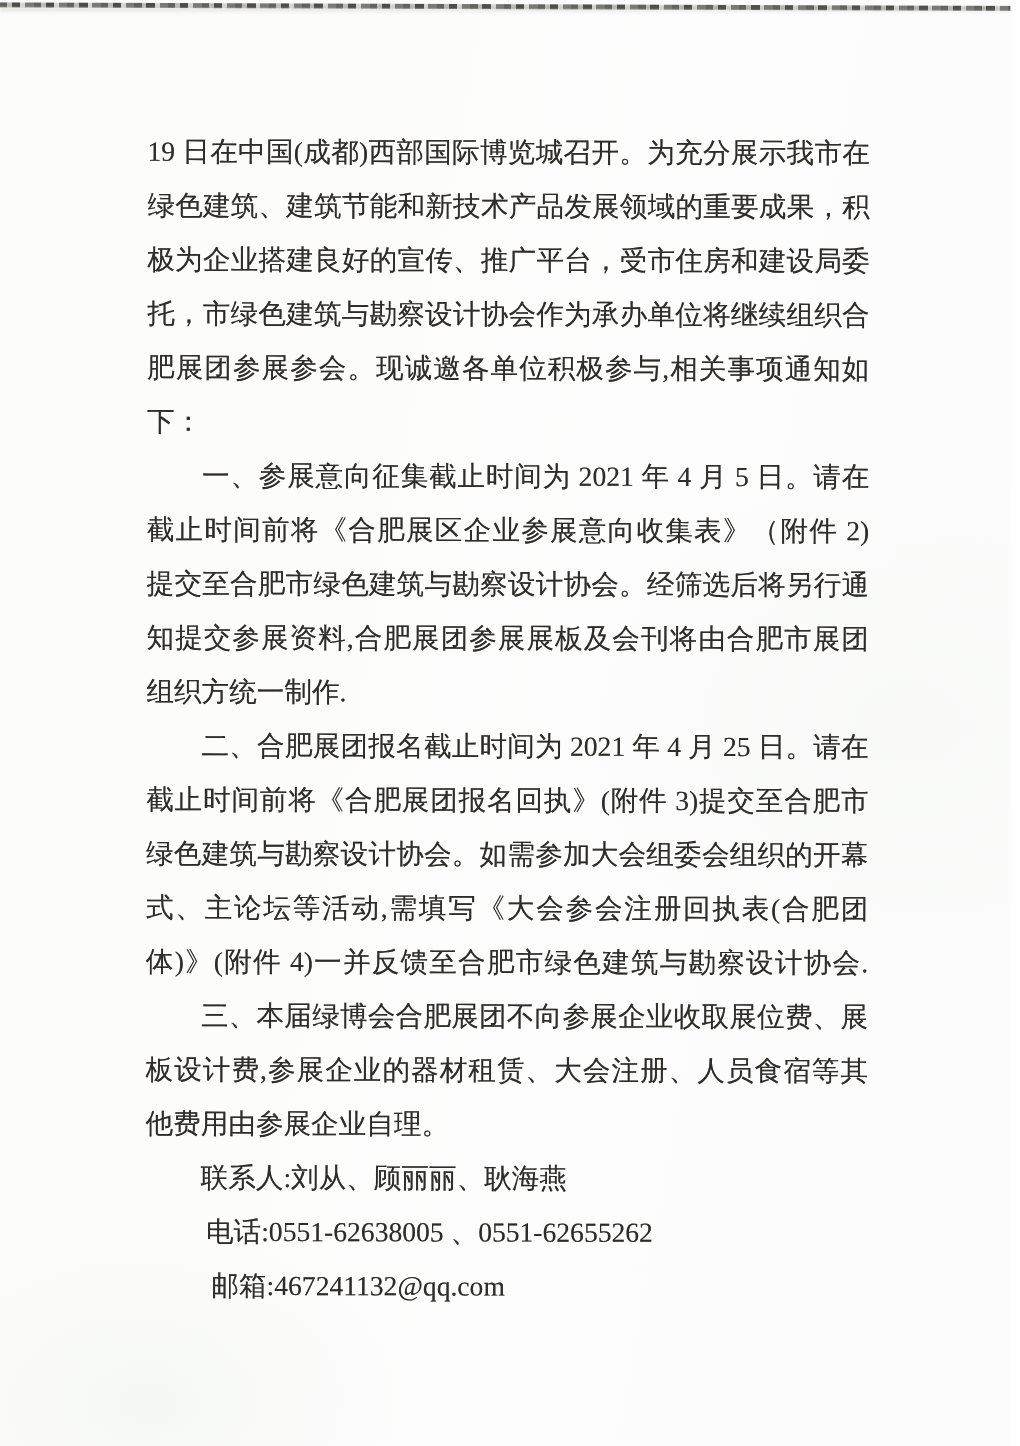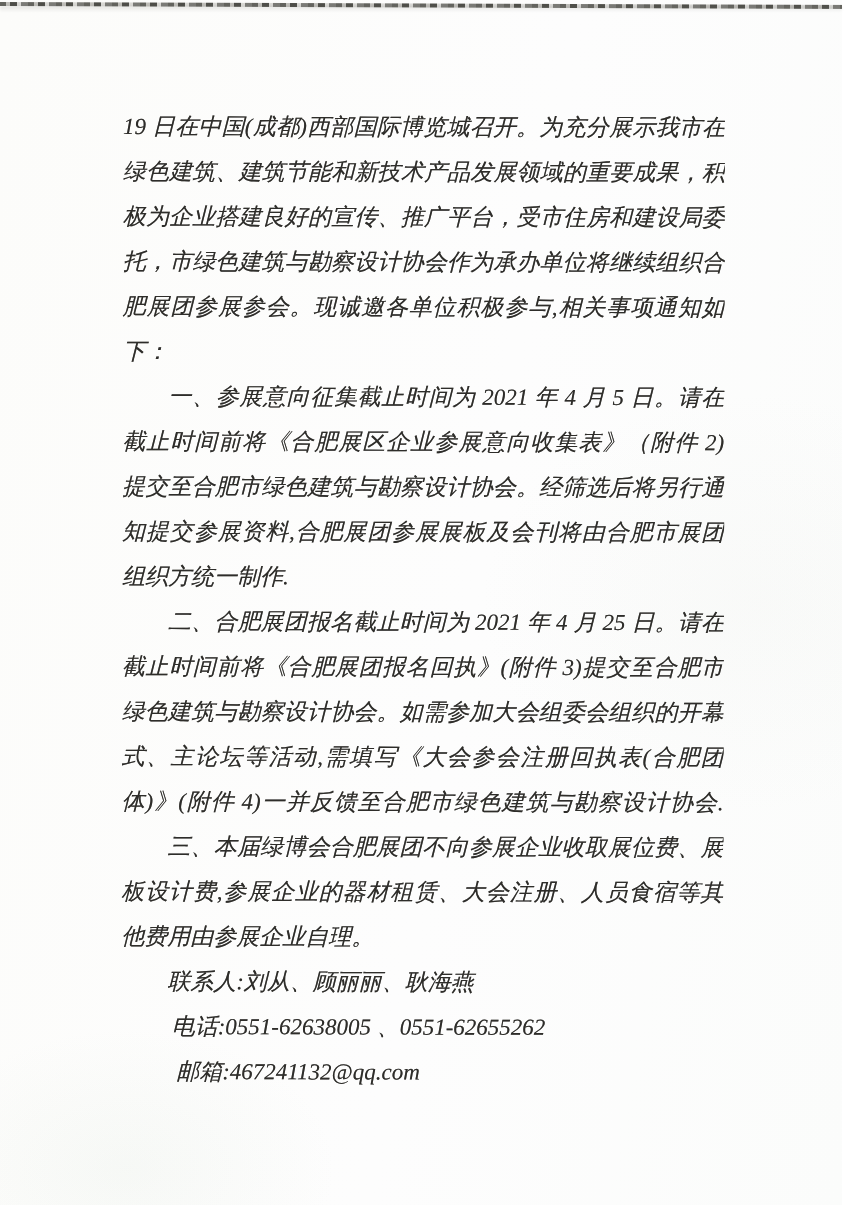--- a/index.html
+++ b/index.html
@@ -11,21 +11,20 @@
     background: #ffffff;
   }
   .page {
     position: relative;
     width: 842px;
     height: 1205px;
     background:
       radial-gradient(ellipse 300px 200px at 15% 97%, rgba(190,210,190,0.10), transparent 70%),
       radial-gradient(ellipse 400px 300px at 90% 50%, rgba(210,215,205,0.08), transparent 70%),
       linear-gradient(100deg, #fcfcfa 0%, #fdfdfd 55%, #fbfcfb 100%);
-    font-style: italic;
   }
   
   .scan-edge-top {
     position: absolute;
     top: 2px;
     left: 0;
     width: 100%;
     height: 4px;
     background: repeating-linear-gradient(90deg,
       rgba(72,72,66,0.85) 0px 6px,

